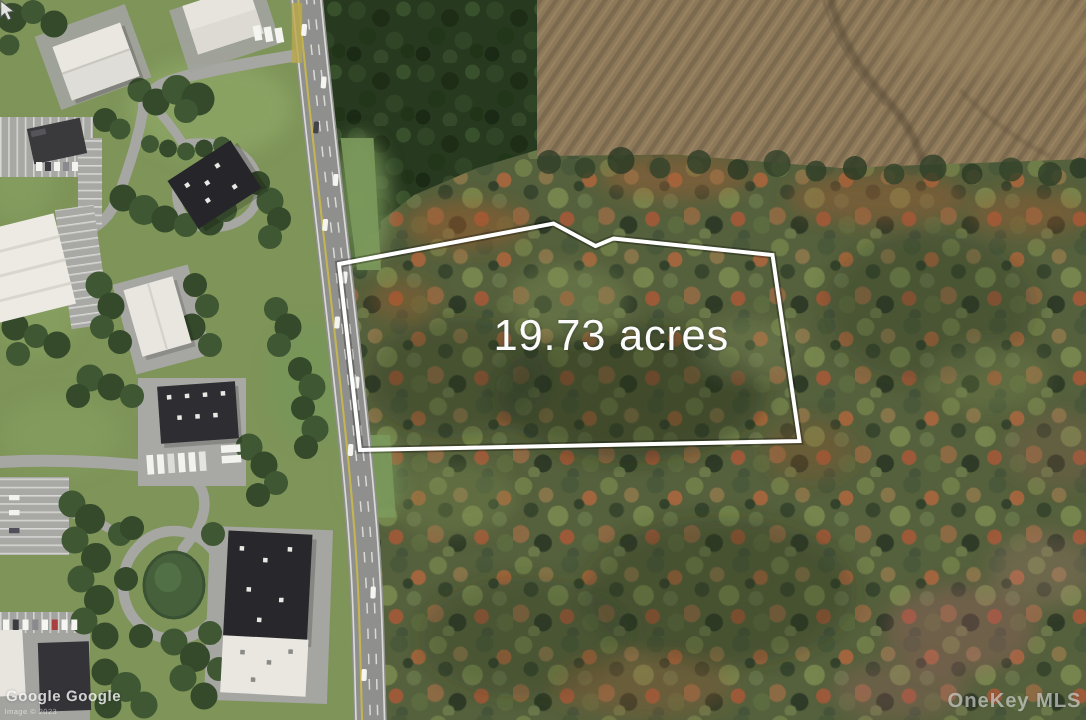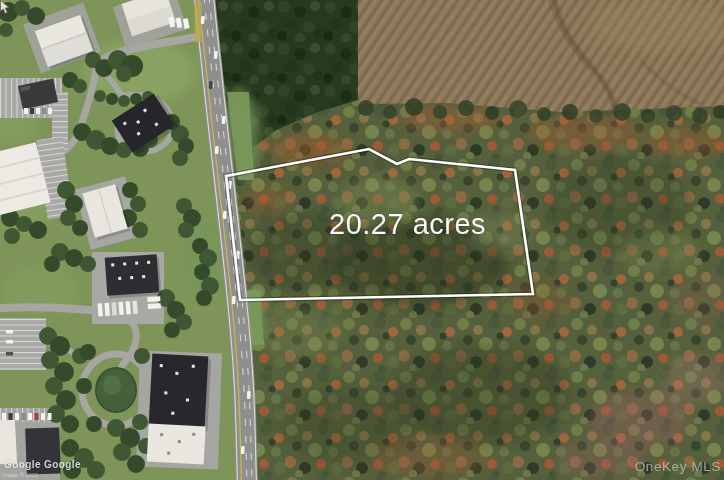--- a/index.html
+++ b/index.html
@@ -20,21 +20,21 @@
     color:rgba(255,255,255,.78);text-shadow:0 0 2px rgba(0,0,0,.25);
     white-space:nowrap;
   }
   .wm-attr{
     position:absolute;left:3px;top:472px;
     font-size:5px;color:rgba(255,255,255,.55);
     filter:blur(.4px);white-space:nowrap;letter-spacing:.3px;
   }
   .wm-onekey{
     position:absolute;right:3px;top:459px;
-    font-size:13.5px;font-weight:400;letter-spacing:.6px;
+    font-size:13.5px;font-weight:700;letter-spacing:.6px;
     color:rgba(255,255,255,.55);text-shadow:0 0 1px rgba(20,30,20,.4);
     white-space:nowrap;
   }
   .cursor{position:absolute;left:707px;top:448px;}
 </style>
 </head>
 <body>
 
 <div class="stage">
 
@@ -402,21 +402,21 @@
       <rect x="241" y="446" width="3.5" height="8" rx="1" fill="#f4f4f0" transform="rotate(2 243 450)"></rect>
     </g>
   </g>
 
   <g>
     <polygon points="226,176 369,149 397,164 409,159 515,170 533,294 240,300" fill="none" stroke="rgba(0,0,0,0.28)" stroke-width="5"></polygon>
     <polygon points="226,176 369,149 397,164 409,159 515,170 533,294 240,300" fill="none" stroke="#ffffff" stroke-width="2.6" stroke-linejoin="miter"></polygon>
   </g>
 </svg>
 
-<div class="acres-label">20.27 acres</div>
+<div class="acres-label">19.73 acres</div>
 <div class="wm-google">Google Google</div>
 <div class="wm-attr">Image © 2023</div>
 <div class="wm-onekey">OneKey MLS</div>
 
 <svg class="cursor" width="11" height="15" viewBox="0 0 11 15">
   <polygon points="0.5,0.5 0.5,11.5 3.2,9 5.3,13.5 7.4,12.4 5.3,8.1 9.2,7.6" fill="#ffffff" stroke="#55555a" stroke-width="0.7" opacity=".85"></polygon>
 </svg>
 
 </div>
 

